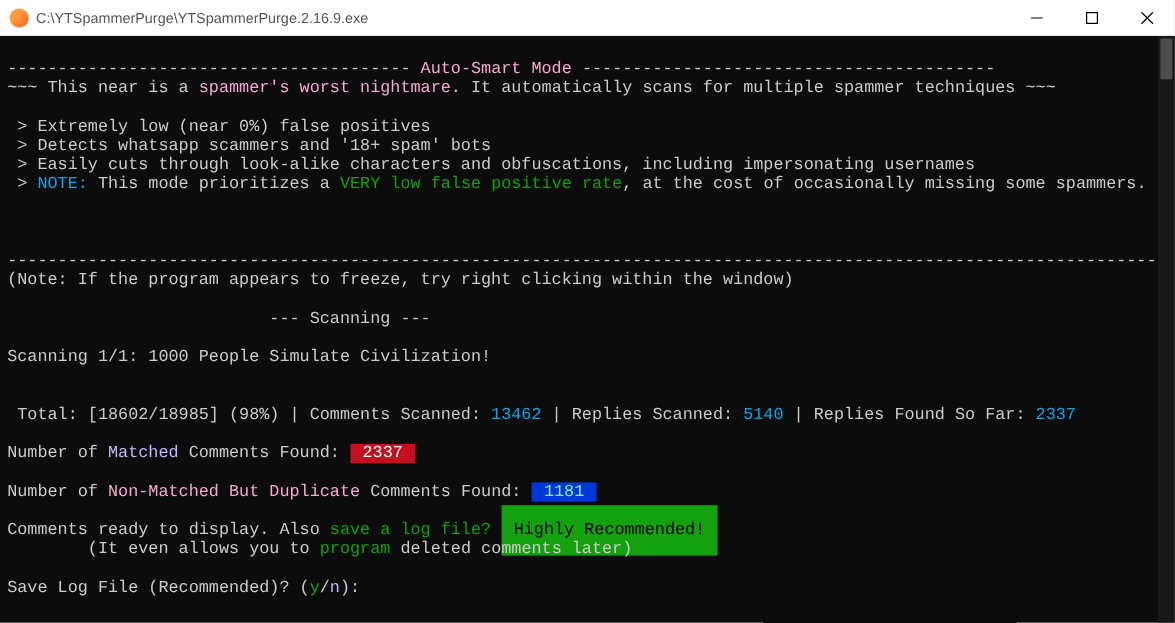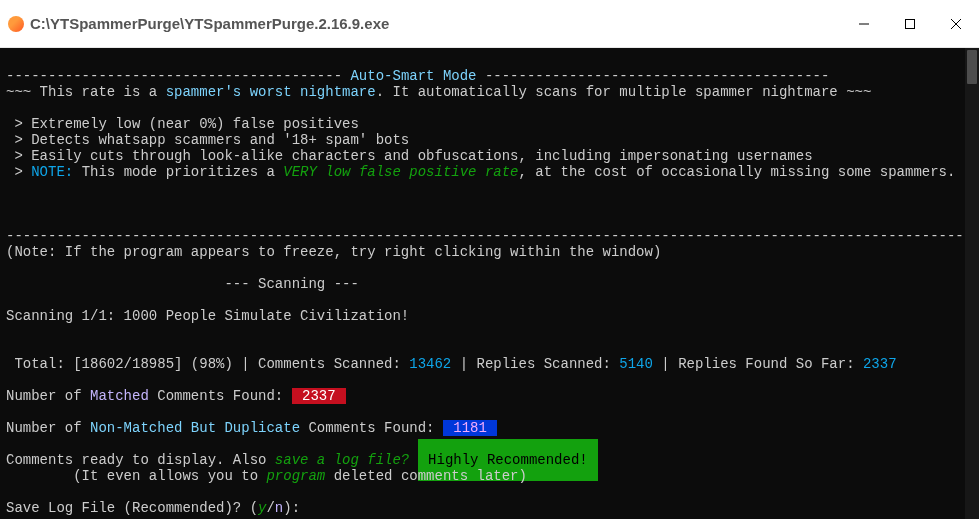--- a/index.html
+++ b/index.html
@@ -10,29 +10,28 @@
     body {
       background: #ffffff;
       font-family: "Segoe UI", Tahoma, sans-serif;
       width: 979px;
       height: 519px;
       overflow: hidden;
       display: flex;
       flex-direction: column;
     }
     .titlebar {
-      height: 48px;
+      height: 30px;
       background: #ffffff;
       display: flex;
       align-items: center;
       padding-left: 8px;
-      font-size: 15px;
+      font-size: 12px;
       color: #333;
       border-bottom: 1px solid #e8e8e8;
-      font-weight: bold;
     }
     .titlebar-icon {
       width: 16px;
       height: 16px;
       margin-right: 6px;
       background: linear-gradient(135deg, #ff9a3c 40%, #ff5722 100%);
       border-radius: 50%;
       display: flex;
       align-items: center;
       justify-content: center;
@@ -80,26 +79,26 @@
     }
     .scrollbar-thumb {
       position: absolute;
       right: 2px;
       top: 2px;
       width: 10px;
       height: 34px;
       background: #4d4d4d;
       border-radius: 1px;
     }
-    .c-cyan { color: #7dd3fc; }
+    .c-cyan { color: #f9a8d4; }
     .c-yellow { color: #0ea5e9; }
-    .c-green-text { color: #13a10e; font-style: italic; }
+    .c-green-text { color: #13a10e; }
     .c-red-text { color: #c4b5fd; }
     .bg-red { background: #c50f1f; color: #ffffff; padding: 0 2px;}
-    .bg-blue { background: #0037da; color: #f0abfc; padding: 0 2px;}
+    .bg-blue { background: #0037da; color: #86efac; padding: 0 2px;}
     .bg-green { background: #13a10e; color: #000000; padding: 13px 2px;}
     .prompt-cursor {
       display: inline-block;
     }
   </style>
 </head>
 <body>
 
 <div class="titlebar">
   <div class="titlebar-icon"></div>
@@ -119,21 +118,21 @@
       <svg width="10" height="10" viewBox="0 0 10 10">
           <path d="M0 0 L10 10 M10 0 L0 10" stroke="#000" stroke-width="1"></path>
         </svg>
     </div>
   </div>
 </div>
 
 <div class="terminal-area">
 <div class="terminal">
 <span><span>---------------------------------------- </span><span class="c-cyan">Auto-Smart Mode</span><span> -----------------------------------------</span></span>
-<span><span>~~~ This rate is a </span><span class="c-cyan">spammer's worst nightmare</span><span>. It automatically scans for multiple spammer nightmare ~~~</span></span>
+<span><span>~~~ This near is a </span><span class="c-cyan">spammer's worst nightmare</span><span>. It automatically scans for multiple spammer techniques ~~~</span></span>
 
 <span> &gt; Extremely low (near 0%) false positives</span>
 <span> &gt; Detects whatsapp scammers and '18+ spam' bots</span>
 <span> &gt; Easily cuts through look-alike characters and obfuscations, including impersonating usernames</span>
 <span><span> &gt;</span><span class="c-yellow"> NOTE:</span><span> This mode prioritizes a </span><span class="c-green-text">VERY low false positive rate</span><span>, at the cost of occasionally missing some spammers.</span></span>
 
 
 
 <span>--------------------------------------------------------------------------------------------------------------------------</span>
 <span>(Note: If the program appears to freeze, try right clicking within the window)</span>

